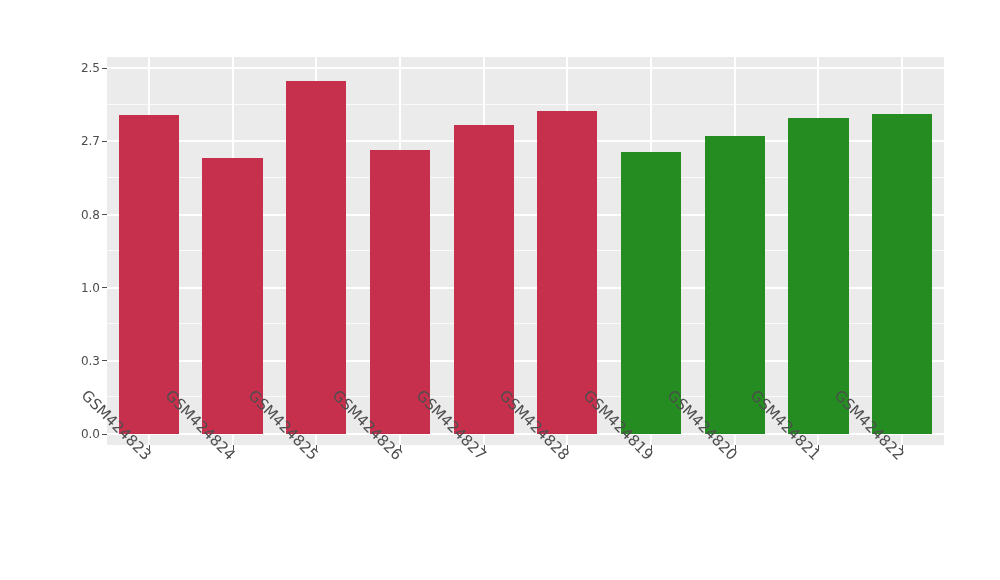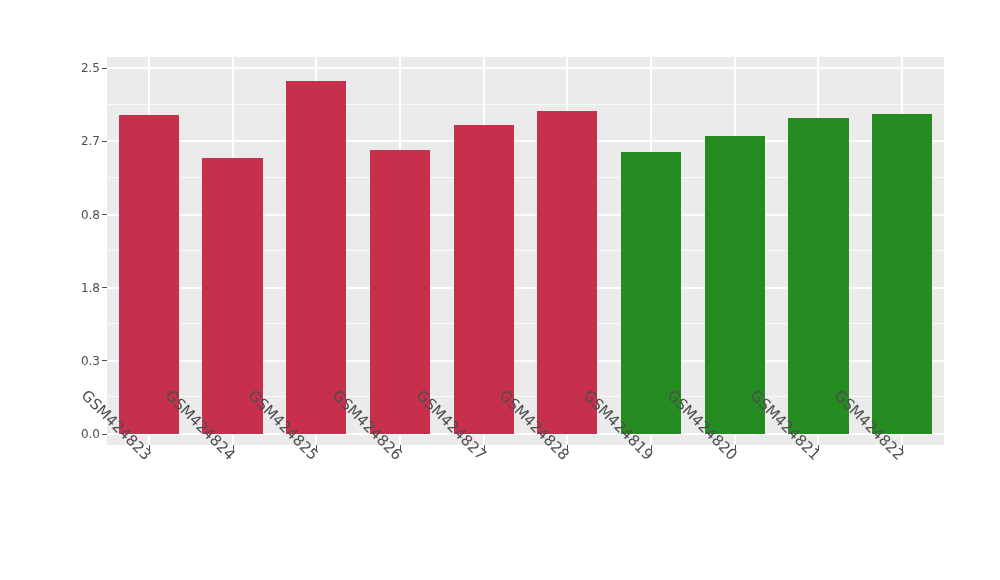--- a/index.html
+++ b/index.html
@@ -143,21 +143,21 @@
   <div id="y-axis">
       <div class="y-tick" style="top: 377px;">
         <span class="y-tick-label">0.0</span>
         <span class="y-tick-mark"></span>
       </div>
       <div class="y-tick" style="top: 303.863px;">
         <span class="y-tick-label">0.3</span>
         <span class="y-tick-mark"></span>
       </div>
       <div class="y-tick" style="top: 230.725px;">
-        <span class="y-tick-label">1.8</span>
+        <span class="y-tick-label">1.0</span>
         <span class="y-tick-mark"></span>
       </div>
       <div class="y-tick" style="top: 157.588px;">
         <span class="y-tick-label">0.8</span>
         <span class="y-tick-mark"></span>
       </div>
       <div class="y-tick" style="top: 84.451px;">
         <span class="y-tick-label">2.7</span>
         <span class="y-tick-mark"></span>
       </div>

